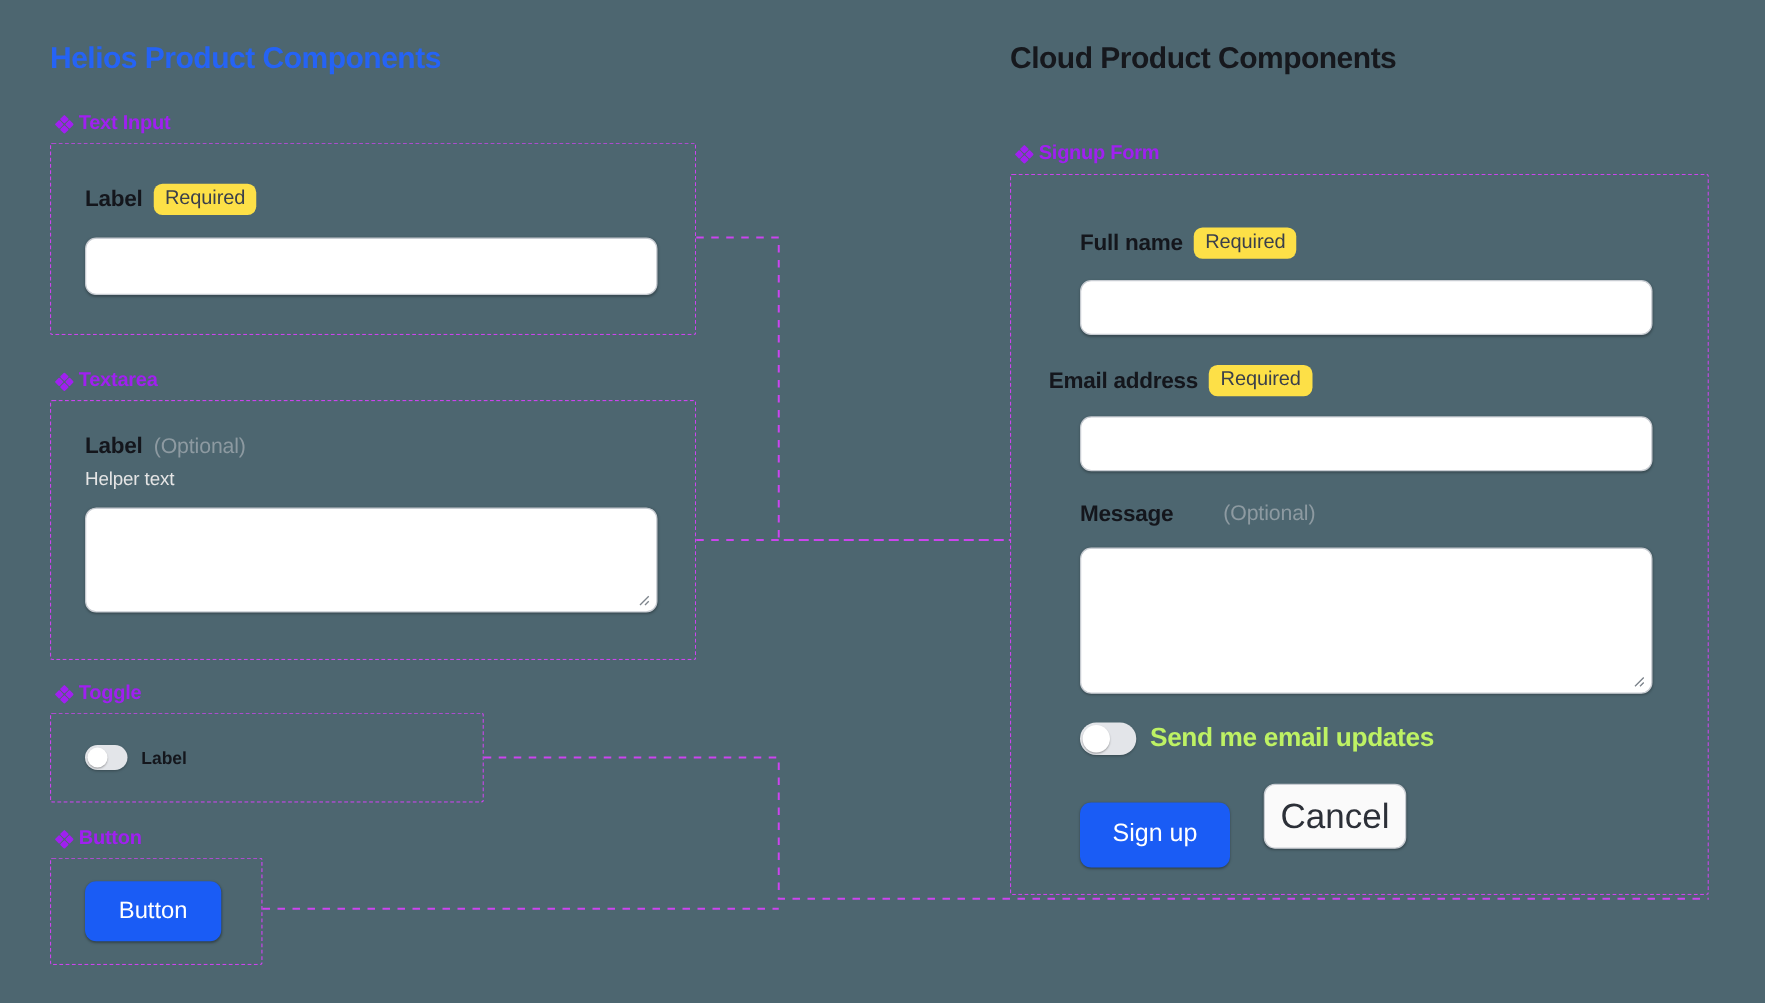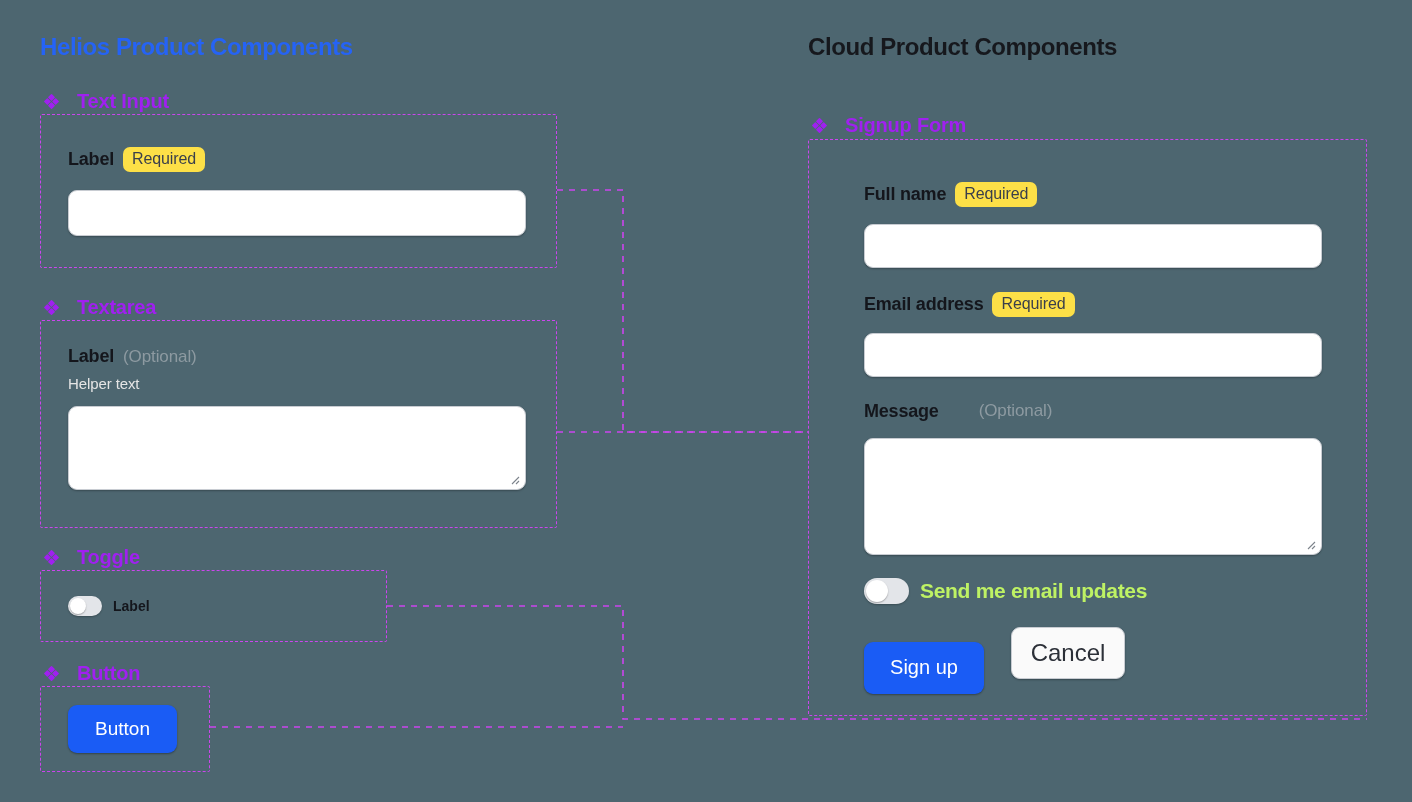--- a/index.html
+++ b/index.html
@@ -27,23 +27,23 @@
     white-space: nowrap;
   }
   .col-title.left  { left: 40px;  top: 33px; color: #2563f5; }
   .col-title.right { left: 808px; top: 33px; color: #16181d; }
 
   
   .sec-label {
     position: absolute;
     display: flex;
     align-items: center;
-    gap: 18px;
+    gap: 4px;
     color: #a020f0;
-    font-size: 20px;
+    font-size: 16px;
     font-weight: bold;
     letter-spacing: -0.2px;
     white-space: nowrap;
     text-align: center;
   }
   .diamond {
     width: 15px; height: 15px;
     flex: none;
     display: block;
   }
@@ -276,21 +276,21 @@
   </div>
 
   <div class="dbox" style="left:808px; top:139px; width:559px; height:577px;">
 
     <div class="field-label-row" style="margin:42px 0 0 55px;">
       <span class="field-label">Full name</span>
       <span class="badge">Required</span>
     </div>
     <div class="input-box" style="margin:17px 0 0 55px; width:458px; height:44px;"></div>
 
-    <div class="field-label-row" style="margin:24px 0 0 55px;">
+    <div class="field-label-row" style="margin:24px 0 0 30px;">
       <span class="field-label">Email address</span>
       <span class="badge">Required</span>
     </div>
     <div class="input-box" style="margin:16px 0 0 55px; width:458px; height:44px;"></div>
 
     <div class="field-label-row" style="margin:24px 0 0 55px;gap:40px;">
       <span class="field-label">Message</span>
       <span class="optional">(Optional)</span>
     </div>
     <div class="textarea-box" style="margin:16px 0 0 55px; width:458px; height:117px;">
@@ -301,17 +301,17 @@
 
     <div class="switch-row" style="margin:23px 0 0 55px;">
       <div class="switch" style="width:45px; height:26px; border-radius:13px;">
         <div class="knob" style="width:22px; height:22px;"></div>
       </div>
       <span class="switch-label-lg">Send me email updates</span>
     </div>
 
     <div style="display:flex; gap:27px; margin:23px 0 0 55px;">
       <div class="btn btn-primary" style="width:120px; height:52px; font-size:20px;margin-top:15px;">Sign up</div>
-      <div class="btn btn-secondary" style="width:114px; height:52px; font-size:24px;">Cancel</div>
+      <div class="btn btn-secondary" style="width:114px; height:52px; font-size:28px;">Cancel</div>
     </div>
   </div>
 
 </div>
 
 </body></html>

